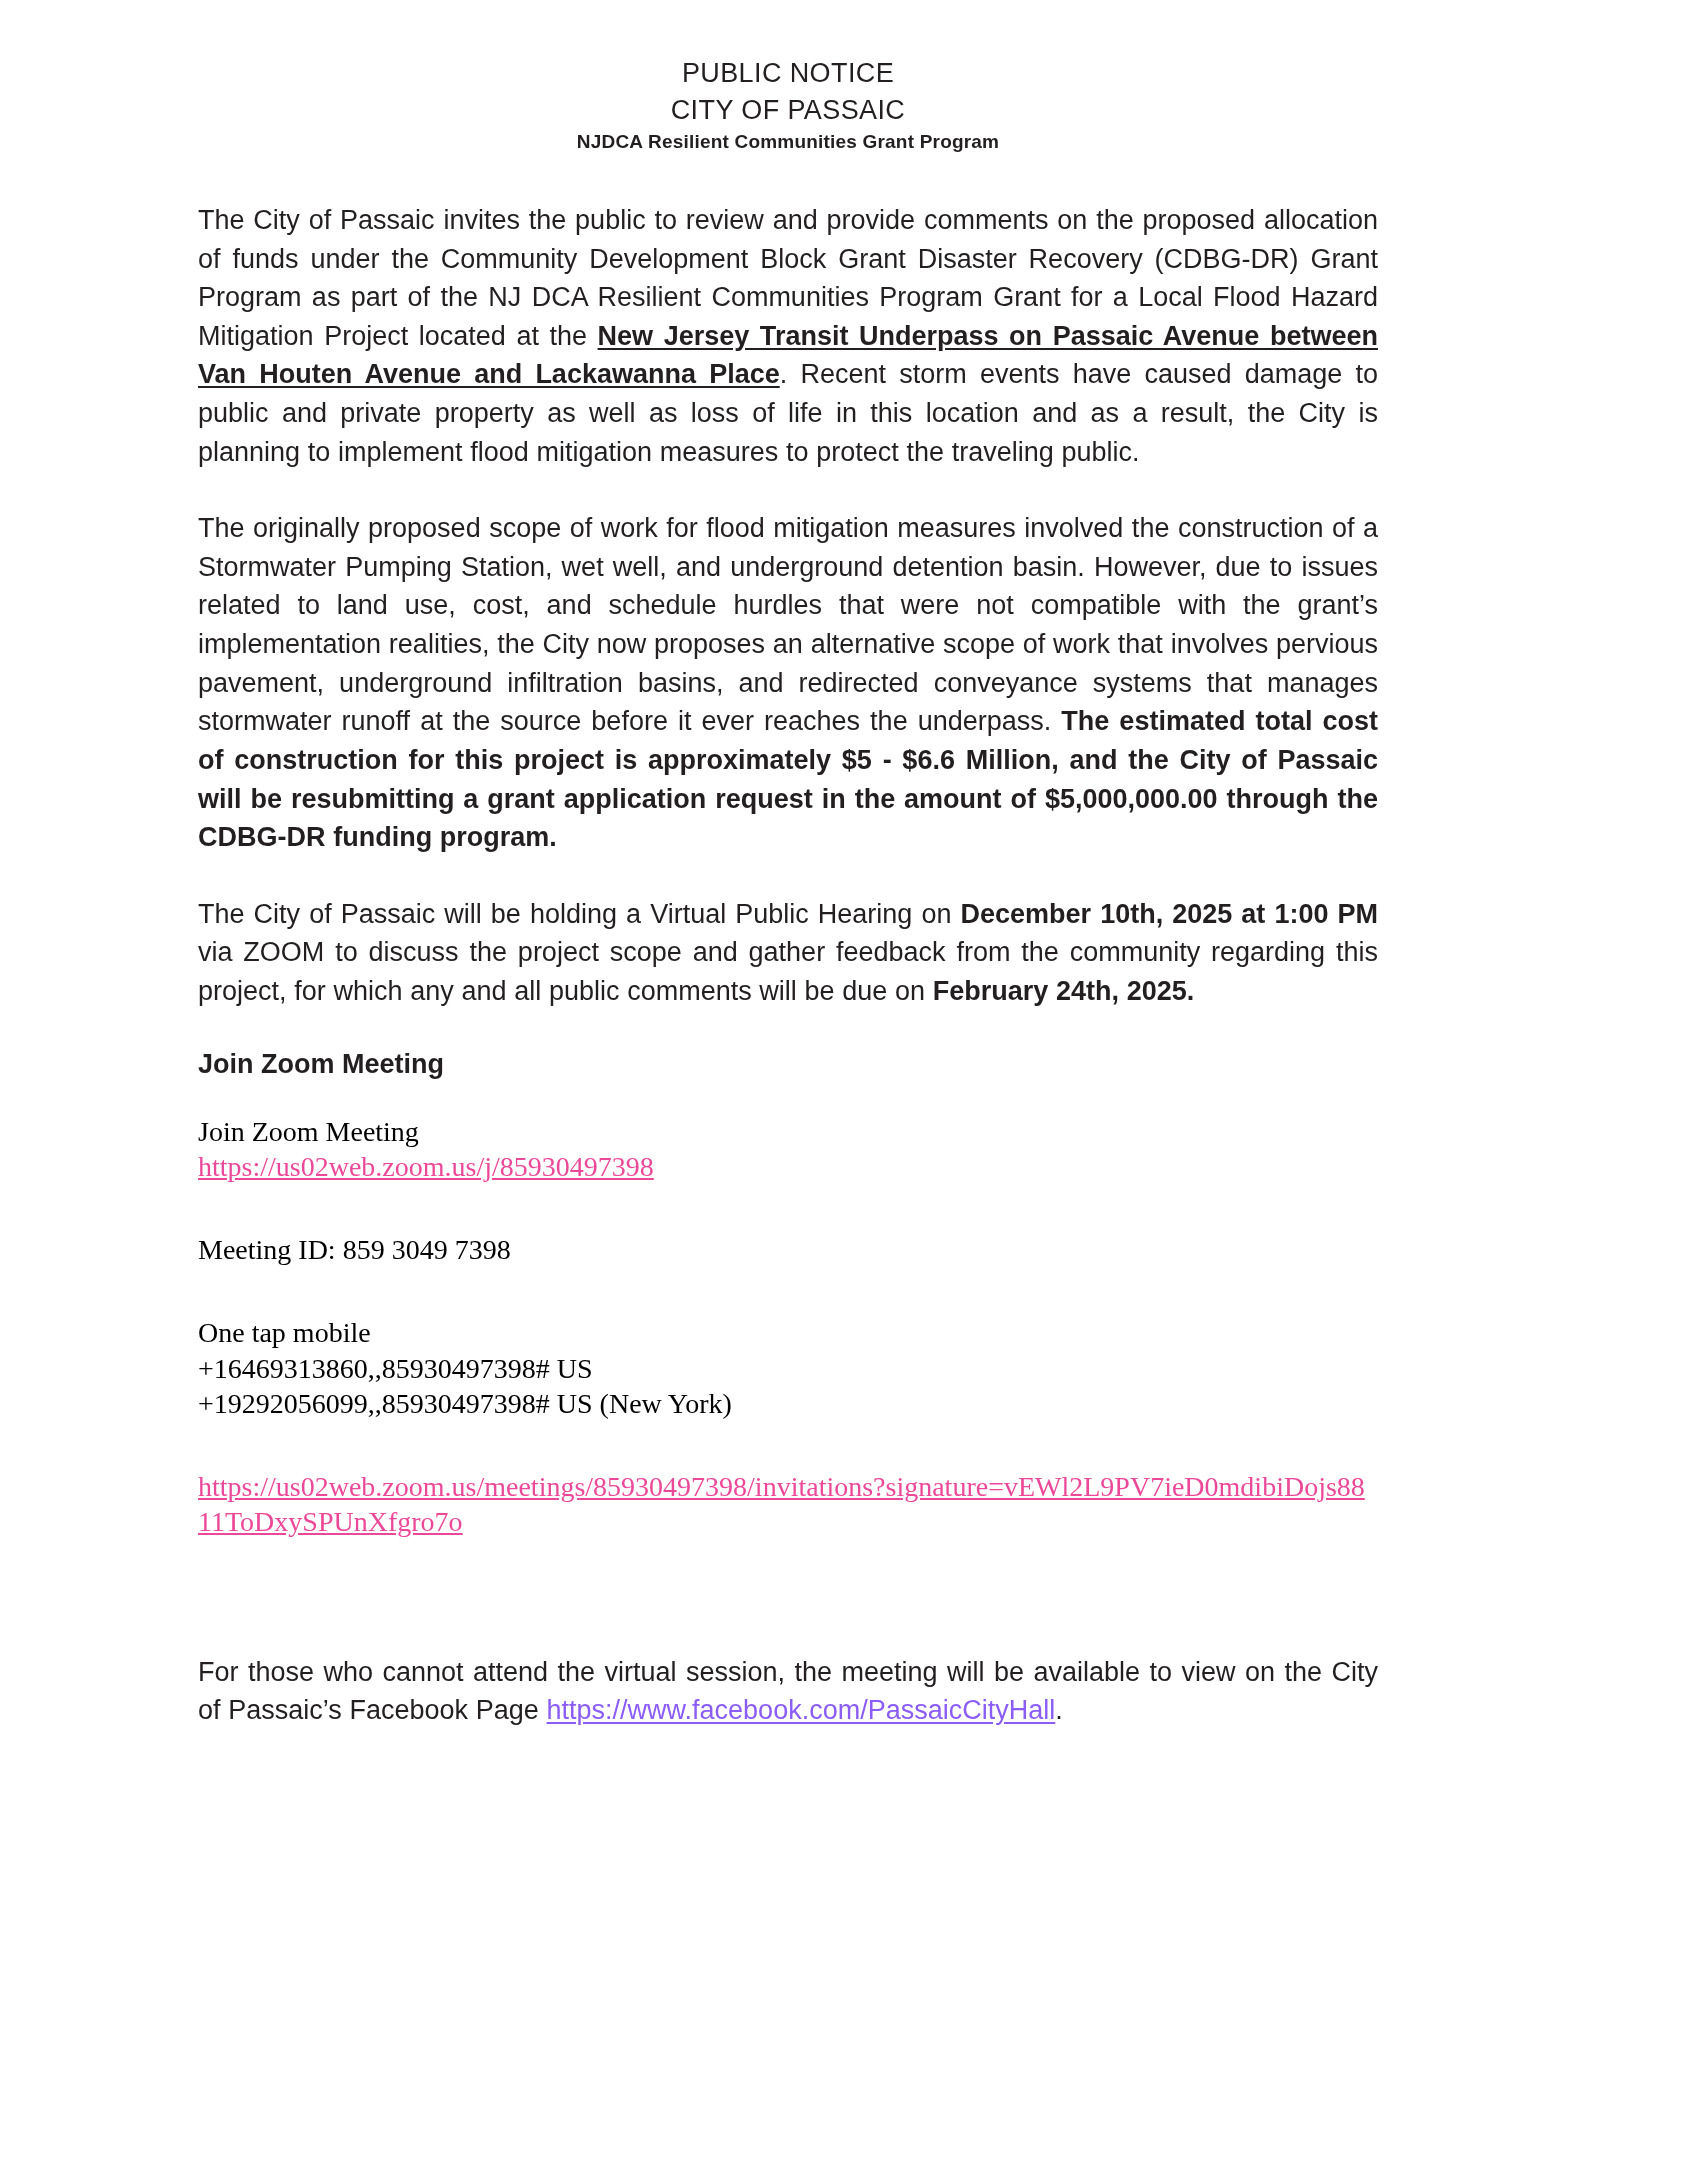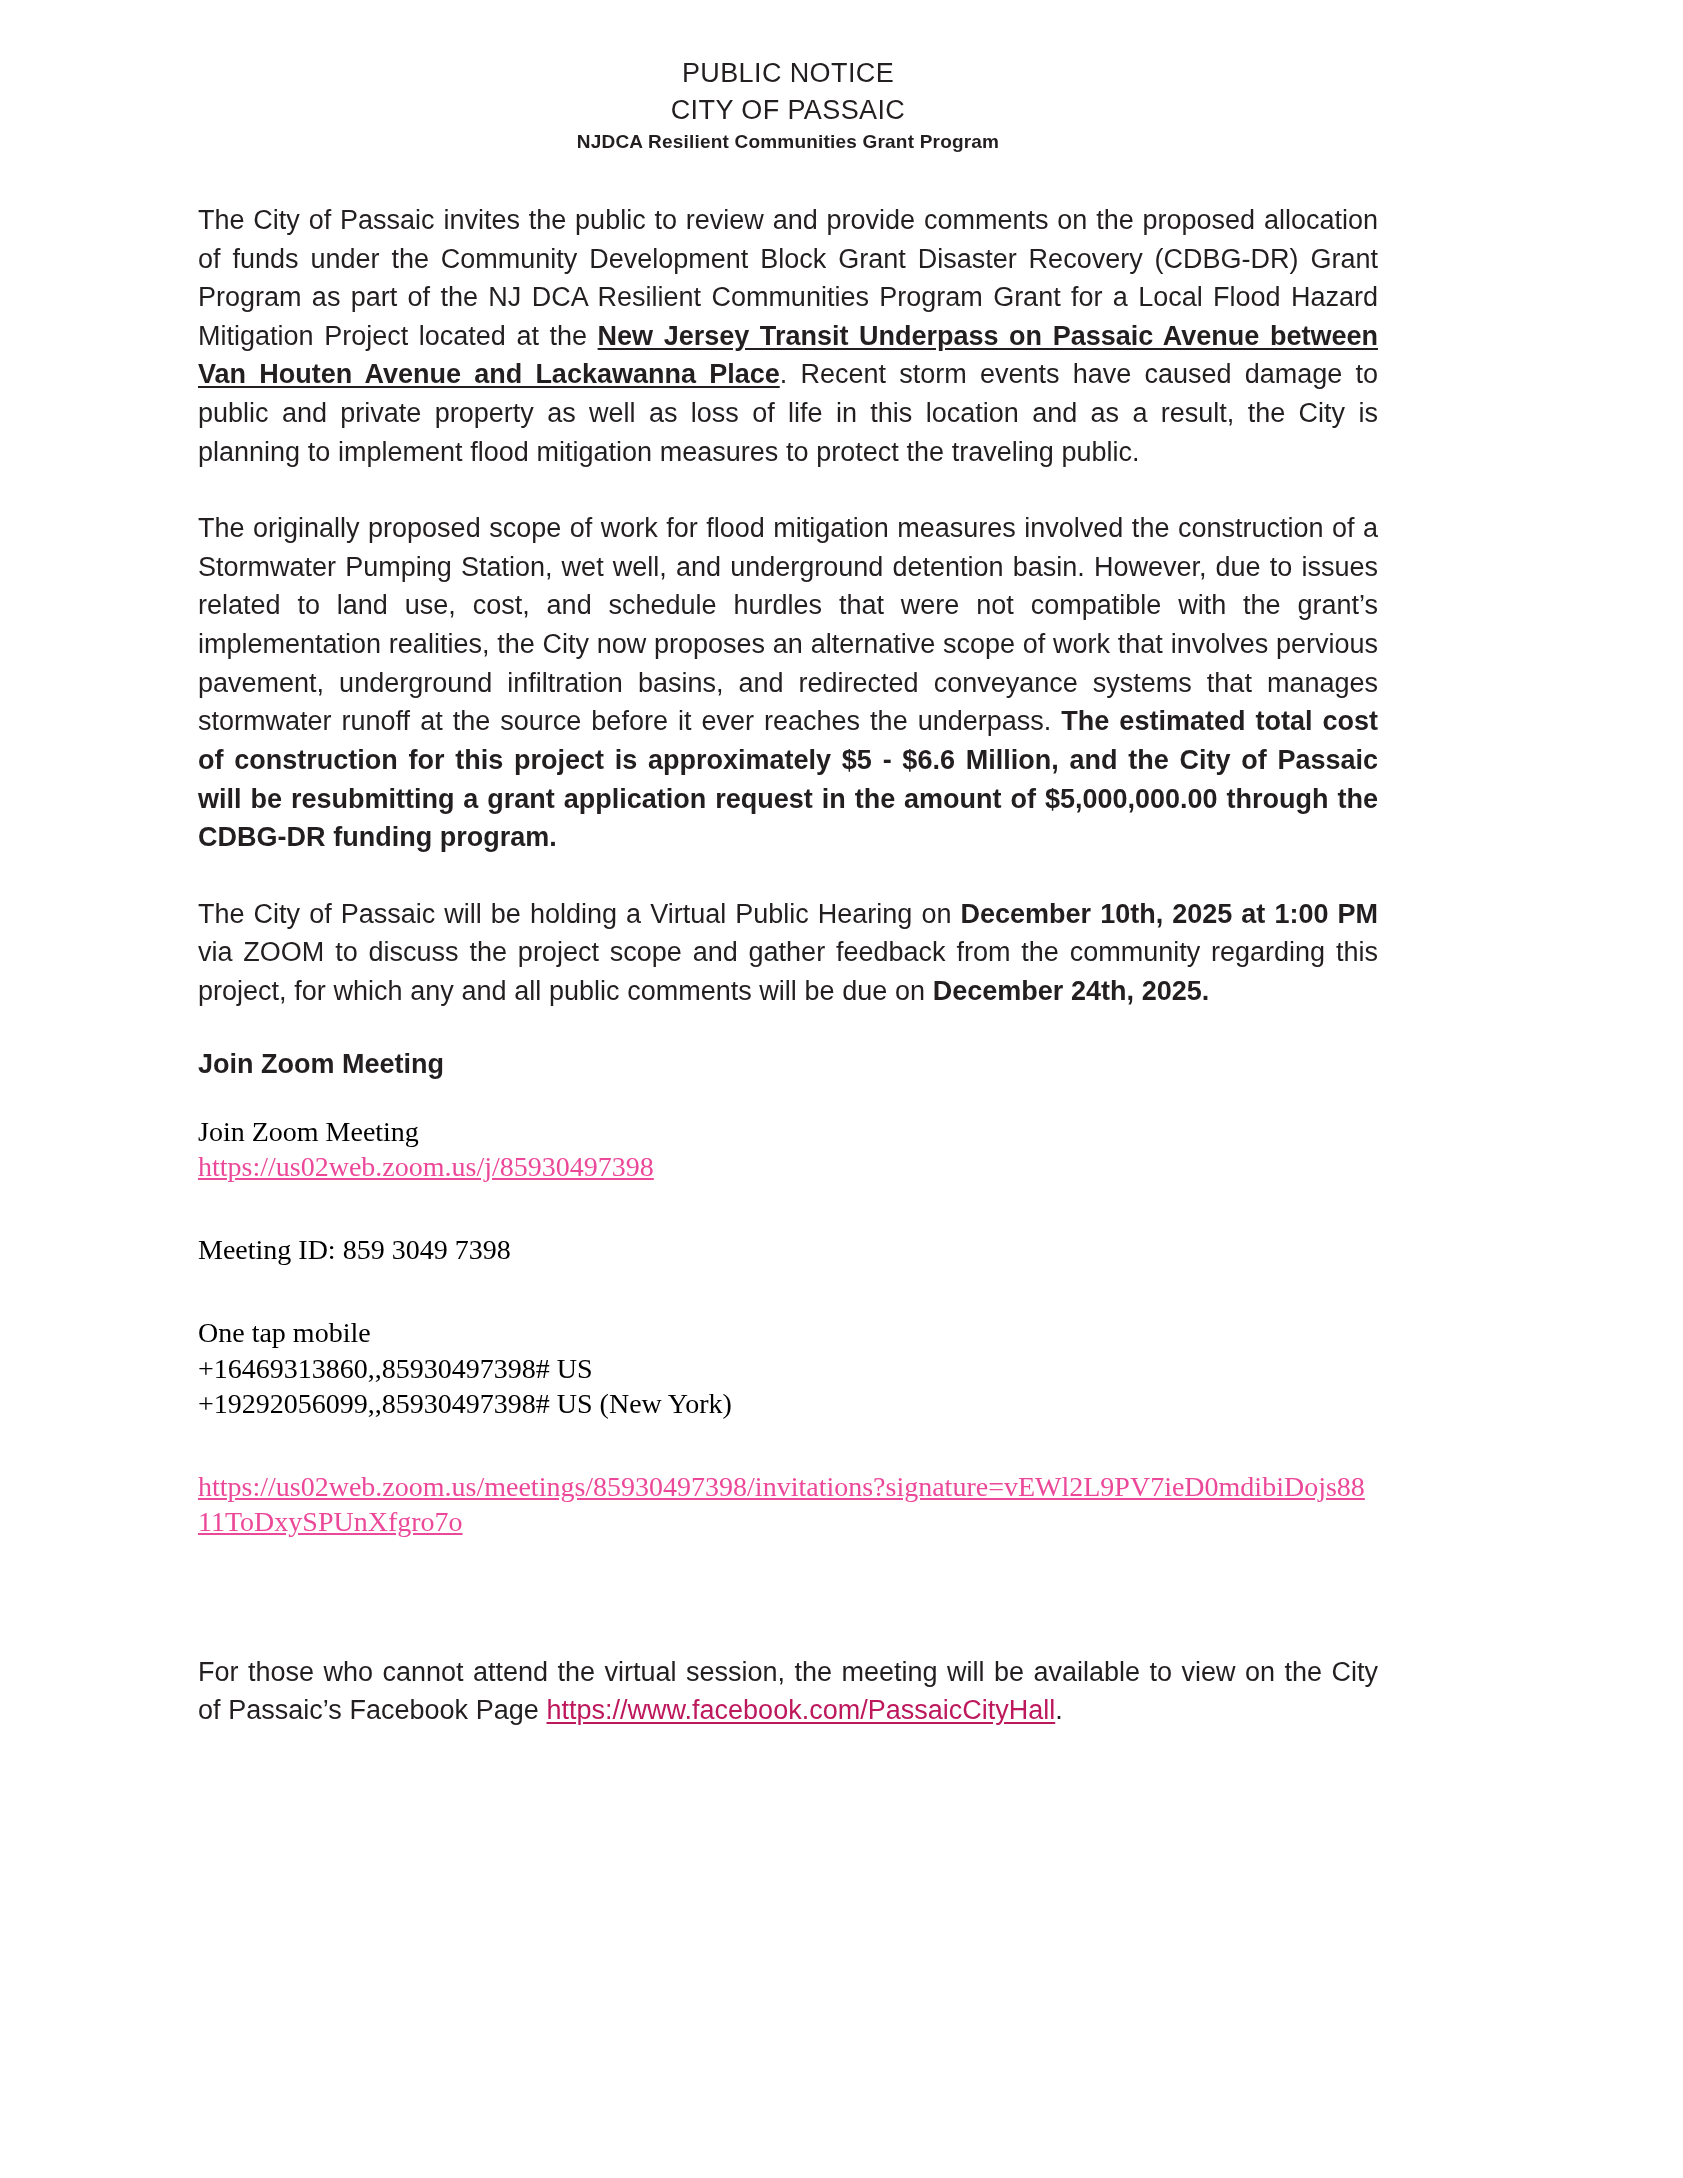--- a/index.html
+++ b/index.html
@@ -71,41 +71,41 @@
   .serif-block .link {
     color: #ec4899;
     text-decoration: underline;
     text-underline-offset: 2px;
     word-break: break-all;
   }
   .spacer-sm { height: 26px; }
   .spacer-lg { height: 91px; }
 
   a.weblink {
-    color: #be185d;
+    color: #8b5cf6;
     text-decoration: underline;
     text-underline-offset: 3px;
   }
 </style>
 </head>
 <body>
 
 <div class="page">
 
   <div class="doc-header">
     <span class="hline">PUBLIC NOTICE</span>
     <span class="hline">CITY OF PASSAIC</span>
     <span class="hline bold">NJDCA Resilient Communities Grant Program</span>
   </div>
 
   <p class="body"><span>The City of Passaic invites the public to review and provide comments on the proposed allocation of funds under the Community Development Block Grant Disaster Recovery (CDBG-DR) Grant Program as part of the NJ DCA Resilient Communities Program Grant for a Local Flood Hazard Mitigation Project located at the </span><span class="bu">New Jersey Transit Underpass on Passaic Avenue between Van Houten Avenue and Lackawanna Place</span><span>. Recent storm events have caused damage to public and private property as well as loss of life in this location and as a result, the City is planning to implement flood mitigation measures to protect the traveling public.</span></p>
 
   <p class="body"><span>The originally proposed scope of work for flood mitigation measures involved the construction of a Stormwater Pumping Station, wet well, and underground detention basin. However, due to issues related to land use, cost, and schedule hurdles that were not compatible with the grant’s implementation realities, the City now proposes an alternative scope of work that involves pervious pavement, underground infiltration basins, and redirected conveyance systems that manages stormwater runoff at the source before it ever reaches the underpass. </span><span class="b">The estimated total cost of construction for this project is approximately $5 - $6.6 Million, and the City of Passaic will be resubmitting a grant application request in the amount of $5,000,000.00 through the CDBG-DR funding program.</span></p>
 
-  <p class="body"><span>The City of Passaic will be holding a Virtual Public Hearing on </span><span class="b">December 10th, 2025 at 1:00 PM</span><span> via ZOOM to discuss the project scope and gather feedback from the community regarding this project, for which any and all public comments will be due on </span><span class="b">December 24th, 2025.</span></p>
+  <p class="body"><span>The City of Passaic will be holding a Virtual Public Hearing on </span><span class="b">December 10th, 2025 at 1:00 PM</span><span> via ZOOM to discuss the project scope and gather feedback from the community regarding this project, for which any and all public comments will be due on </span><span class="b">February 24th, 2025.</span></p>
 
   <div class="zoom-head">Join Zoom Meeting</div>
 
   <div class="serif-block">
     <span class="row">Join Zoom Meeting</span>
     <a class="row link" href="#">https://us02web.zoom.us/j/85930497398</a>
   </div>
 
   <div class="spacer-sm"></div>
 

